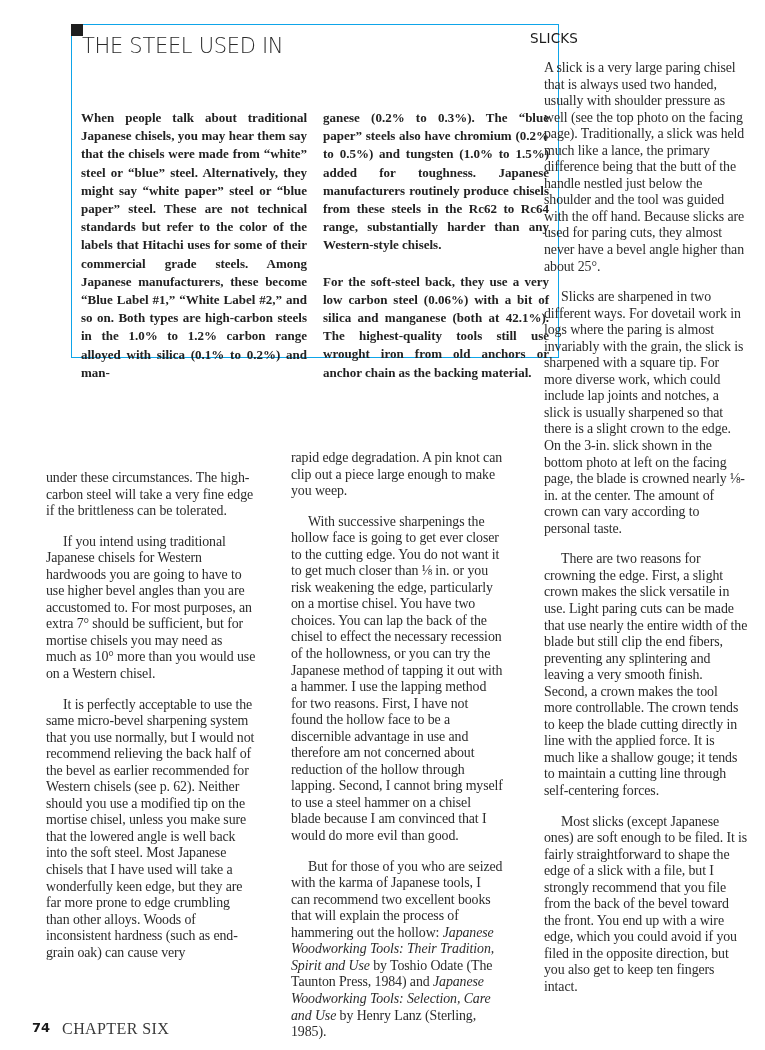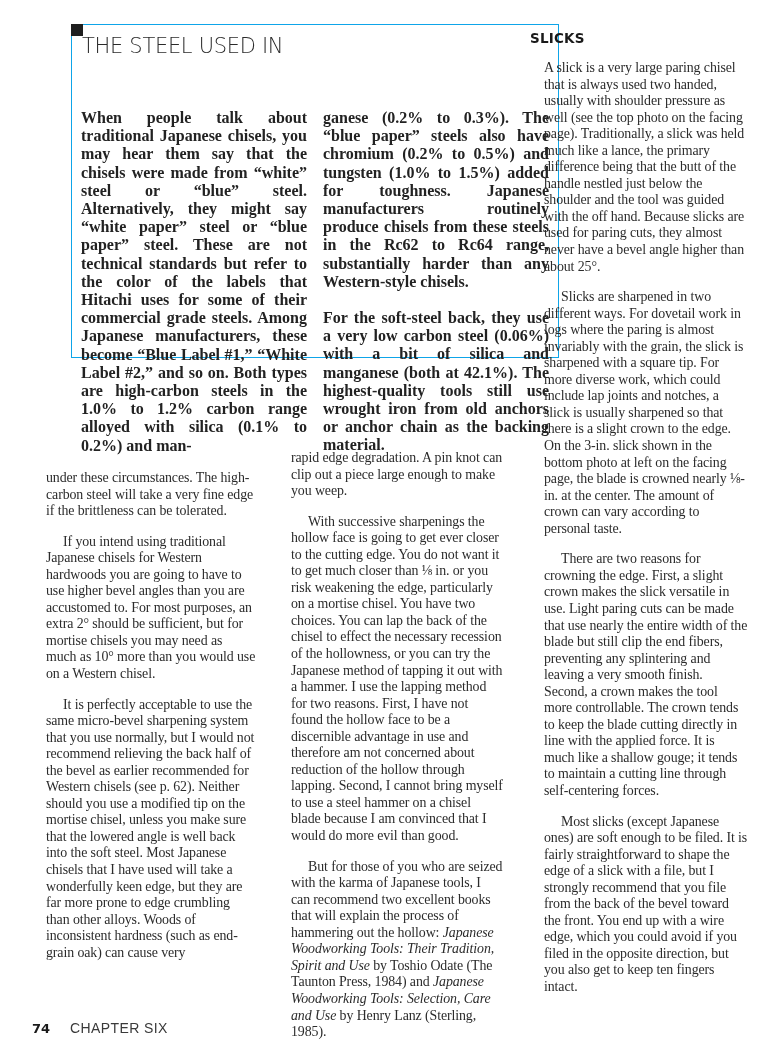--- a/index.html
+++ b/index.html
@@ -53,21 +53,21 @@
       left: 9px;
       top: 84px;
       width: 468px;
       display: flex;
       justify-content: space-between;
     }
     .sidebar-col {
       width: 226px;
       font-family: "Liberation Serif", serif;
       font-weight: bold;
-      font-size: 16px;
+      font-size: 13px;
       line-height: 18.2px;
       text-align: justify;
       color: #222;
     }
     .sidebar-col p { margin: 0; }
     .sidebar-col p + p { margin-top: 18px; }
 
     
     .column {
       position: absolute;
@@ -78,49 +78,49 @@
       letter-spacing: -0.1px;
     }
     .column p { margin: 14px; text-indent: 17px; }
     .column p.no-indent { text-indent: 0; }
     .col-left { left: 32px; top: 456px; width: 238px; }
     .col-middle { left: 277px; top: 436px; width: 240px; }
     .col-right { left: 530px; top: 30px; width: 232px; }
 
     .section-heading {
       font-family: "DejaVu Sans", "Liberation Sans", sans-serif;
-      font-weight: 700;
+      font-weight: 400;
       font-size: 13.5px;
       line-height: 16px;
       letter-spacing: 0.2px;
       margin: 0 0 1px 0;
       color: #1a1a1a;
       text-transform: uppercase;
     }
     em { font-style: italic; }
 
     
     .footer {
       position: absolute;
       left: 32px;
       top: 1020px;
       display: flex;
-      align-items: center;
-      gap: 20px;
+      align-items: flex-start;
+      gap: 12px;
     }
     .page-number {
       font-family: "DejaVu Sans", "Liberation Sans", sans-serif;
       font-weight: bold;
       font-size: 13px;
       color: #1a1a1a;
     }
     .chapter-label {
-      font-family: Liberation Sans, sans-serif;
+      font-family: Liberation Serif, serif;
       font-weight: 300;
-      font-size: 14px;
+      font-size: 16px;
       letter-spacing: 0.4px;
       color: #3a3a3a;
     }
   </style>
 </head>
 <body>
 
 <div class="sidebar-box">
   <div class="sidebar-marker"></div>
   <h2 class="sidebar-title">
@@ -132,21 +132,21 @@
     </div>
     <div class="sidebar-col">
       <p>ganese (0.2% to 0.3%). The “blue paper” steels also have chromium (0.2% to 0.5%) and tungsten (1.0% to 1.5%) added for toughness. Japanese manufacturers routinely produce chisels from these steels in the Rc62 to Rc64 range, substantially harder than any Western-style chisels.</p>
       <p>For the soft-steel back, they use a very low carbon steel (0.06%) with a bit of silica and manganese (both at 42.1%). The highest-quality tools still use wrought iron from old anchors or anchor chain as the backing material.</p>
     </div>
   </div>
 </div>
 
 <div class="column col-left">
   <p class="no-indent">under these circumstances. The high-carbon steel will take a very fine edge if the brittleness can be tolerated.</p>
-  <p>If you intend using traditional Japanese chisels for Western hardwoods you are going to have to use higher bevel angles than you are accustomed to. For most purposes, an extra 2° should be sufficient, but for mortise chisels you may need as much as 10° more than you would use on a Western chisel.</p>
+  <p>If you intend using traditional Japanese chisels for Western hardwoods you are going to have to use higher bevel angles than you are accustomed to. For most purposes, an extra 7° should be sufficient, but for mortise chisels you may need as much as 10° more than you would use on a Western chisel.</p>
   <p>It is perfectly acceptable to use the same micro-bevel sharpening system that you use normally, but I would not recommend relieving the back half of the bevel as earlier recommended for Western chisels (see p. 62). Neither should you use a modified tip on the mortise chisel, unless you make sure that the lowered angle is well back into the soft steel. Most Japanese chisels that I have used will take a wonderfully keen edge, but they are far more prone to edge crumbling than other alloys. Woods of inconsistent hardness (such as end-grain oak) can cause very</p>
 </div>
 
 <div class="column col-middle">
   <p class="no-indent">rapid edge degradation. A pin knot can clip out a piece large enough to make you weep.</p>
   <p>With successive sharpenings the hollow face is going to get ever closer to the cutting edge. You do not want it to get much closer than ⅛ in. or you risk weakening the edge, particularly on a mortise chisel. You have two choices. You can lap the back of the chisel to effect the necessary recession of the hollowness, or you can try the Japanese method of tapping it out with a hammer. I use the lapping method for two reasons. First, I have not found the hollow face to be a discernible advantage in use and therefore am not concerned about reduction of the hollow through lapping. Second, I cannot bring myself to use a steel hammer on a chisel blade because I am convinced that I would do more evil than good.</p>
   <p><span>But for those of you who are seized with the karma of Japanese tools, I can recommend two excellent books that will explain the process of hammering out the hollow: </span><em>Japanese Woodworking Tools: Their Tradition, Spirit and Use</em><span> by Toshio Odate (The Taunton Press, 1984) and </span><em>Japanese Woodworking Tools: Selection, Care and Use</em><span> by Henry Lanz (Sterling, 1985).</span></p>
 </div>
 
 <div class="column col-right">

